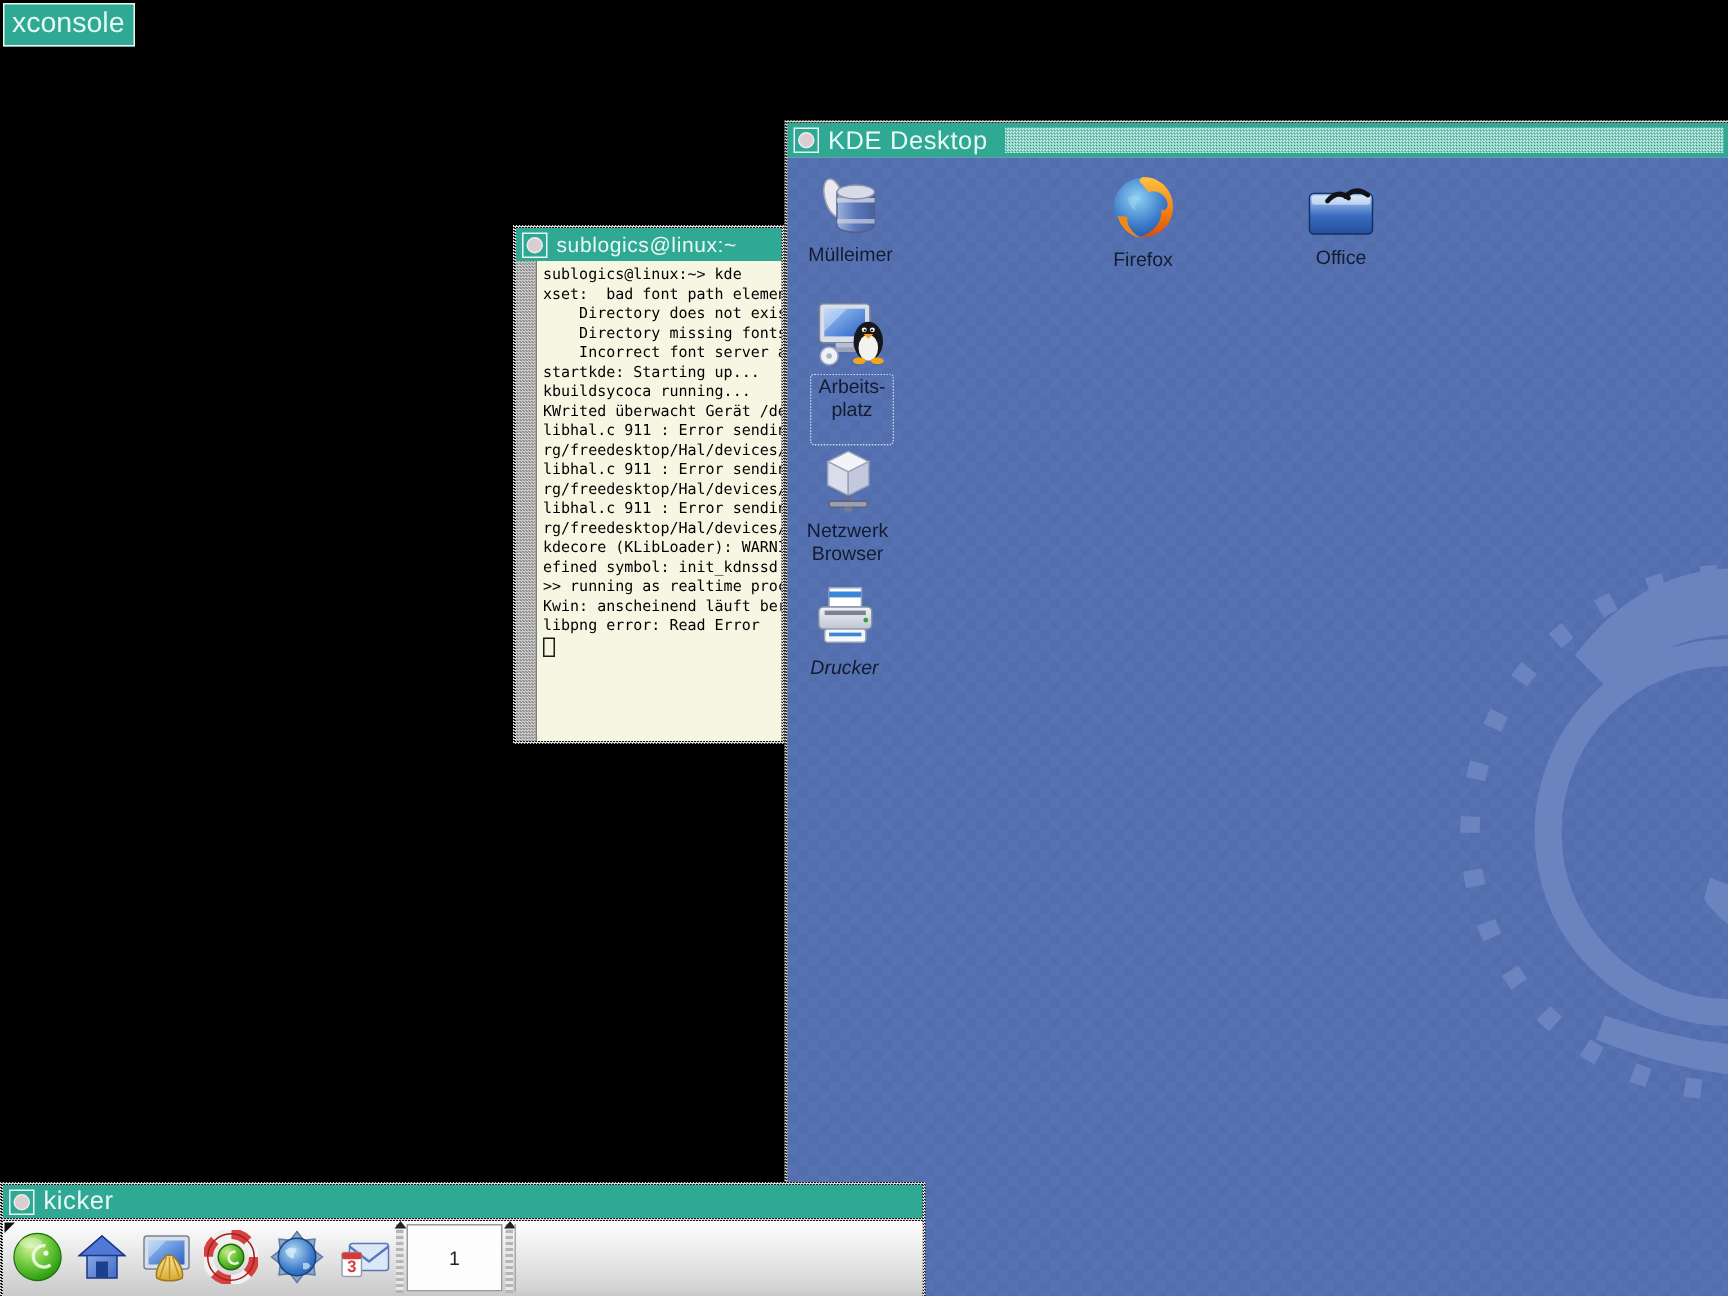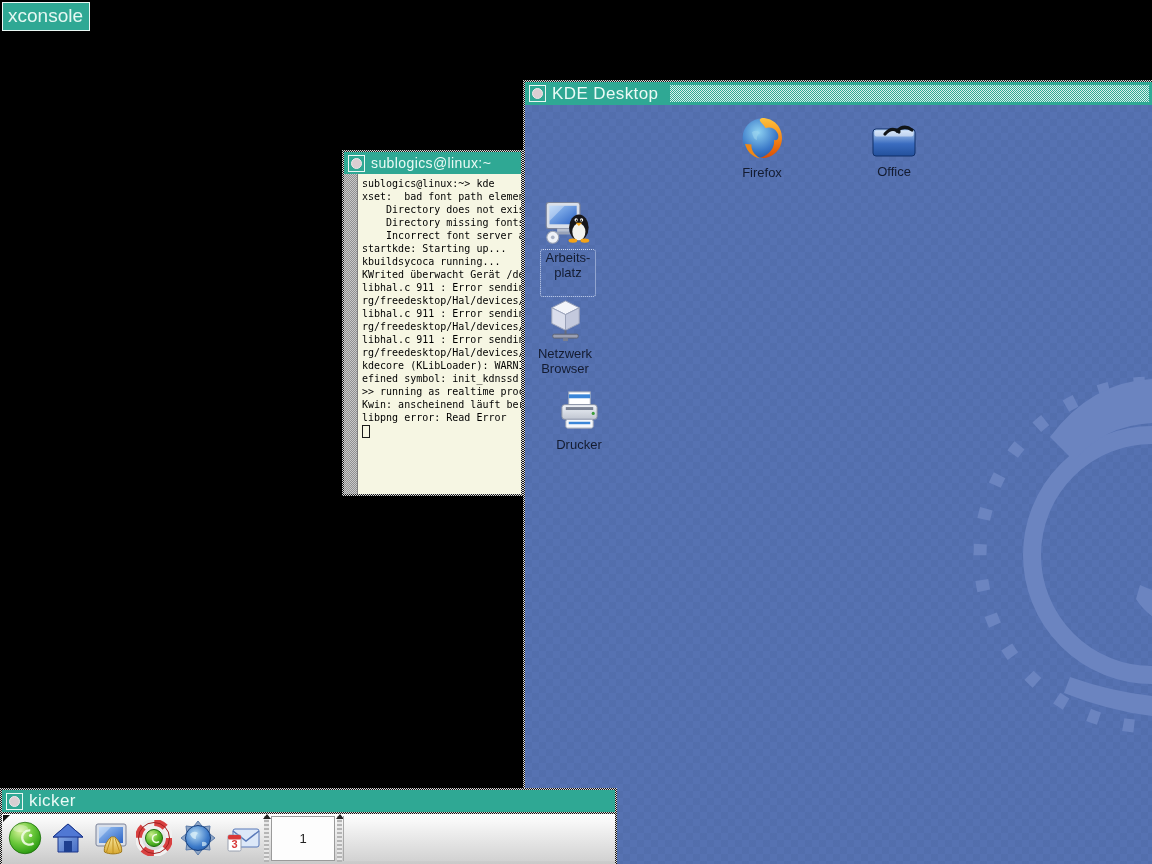--- a/index.html
+++ b/index.html
@@ -125,20 +125,37 @@
           <circle cx="330" cy="232" r="34" stroke-width="16"></circle>
         </g>
         <g fill="#6b84c0" stroke="none">
           <circle cx="330" cy="232" r="12"></circle>
           <path d="M168 152 Q210 96 272 94 L272 138 Q222 140 192 176 Z"></path>
           <path d="M258 300 Q330 332 402 298 Q382 346 302 348 Q268 336 254 314 Z"></path>
           <path d="M188 392 Q290 428 402 404 L402 424 Q286 450 182 408 Z"></path>
         </g>
       </svg>
 
+      <div class="dicon" style="left:2px;top:6px;width:80px;">
+        <svg width="48" height="48" viewBox="0 0 48 48">
+          <defs>
+              <linearGradient id="tg1" x1="0" y1="0" x2="1" y2="0">
+            <stop offset="0" stop-color="#9db2de"></stop>
+                <stop offset=".5" stop-color="#5d76b8"></stop>
+                <stop offset="1" stop-color="#46609f"></stop>
+          </linearGradient>
+            </defs>
+          <ellipse cx="13" cy="21" rx="6" ry="13" fill="#e9e9ef" stroke="#9aa0b0" transform="rotate(-16 13 21)"></ellipse>
+          <path d="M15 17 h25 v22 a12.5 5 0 0 1 -25 0 Z" fill="url(#tg1)" stroke="#55608a"></path>
+          <rect x="15" y="21" width="25" height="3" fill="#cdd3e2" opacity=".85"></rect>
+          <rect x="15" y="35" width="25" height="3" fill="#cdd3e2" opacity=".7"></rect>
+          <ellipse cx="27.5" cy="17" rx="12.5" ry="4.6" fill="#d7dbe7" stroke="#8a90a8"></ellipse>
+        </svg>
+        <span class="lbl">Mülleimer</span>
+      </div>
 
 
       <div class="dicon" style="left:202px;top:9px;width:70px;">
         <svg width="48" height="48" viewBox="0 0 48 48">
           <defs>
             <radialGradient id="fgA" cx=".4" cy=".35" r=".8">
               <stop offset="0" stop-color="#8ed2f2"></stop>
                 <stop offset=".6" stop-color="#3a78c8"></stop>
                 <stop offset="1" stop-color="#1c4a98"></stop>
             </radialGradient>
@@ -208,21 +225,21 @@
           <polygon points="10,12 24,19 24,35 10,28" fill="#dadeec" stroke="#9aa2b8"></polygon>
           <polygon points="38,12 24,19 24,35 38,28" fill="#c3c9dd" stroke="#9aa2b8"></polygon>
           <rect x="23" y="35" width="2" height="4" fill="#666c7c"></rect>
           <rect x="11" y="39" width="26" height="4" rx="1.5" fill="#9aa0b4" stroke="#5e6474"></rect>
           <rect x="21.5" y="43" width="5" height="3" fill="#787e90"></rect>
         </svg>
         <span class="lbl"><span>Netzwerk</span><br>
           <span>Browser</span></span>
       </div>
 
-      <div class="dicon" style="left:16px;top:282px;width:76px;">
+      <div class="dicon" style="left:0px;top:282px;width:76px;font-style:italic;">
         <svg width="47" height="47" viewBox="0 0 48 48">
           <defs>
               <linearGradient id="pgA" x1="0" y1="0" x2="0" y2="1">
             <stop offset="0" stop-color="#f0f3f8"></stop>
                 <stop offset="1" stop-color="#bfc5d1"></stop>
           </linearGradient>
             </defs>
           <rect x="13" y="5" width="22" height="13" fill="#ffffff" stroke="#a0a8b8"></rect>
           <rect x="13" y="7.5" width="22" height="4" fill="#3b86d8"></rect>
           <rect x="6" y="18" width="36" height="15" rx="3" fill="url(#pgA)" stroke="#8a92a4"></rect>

